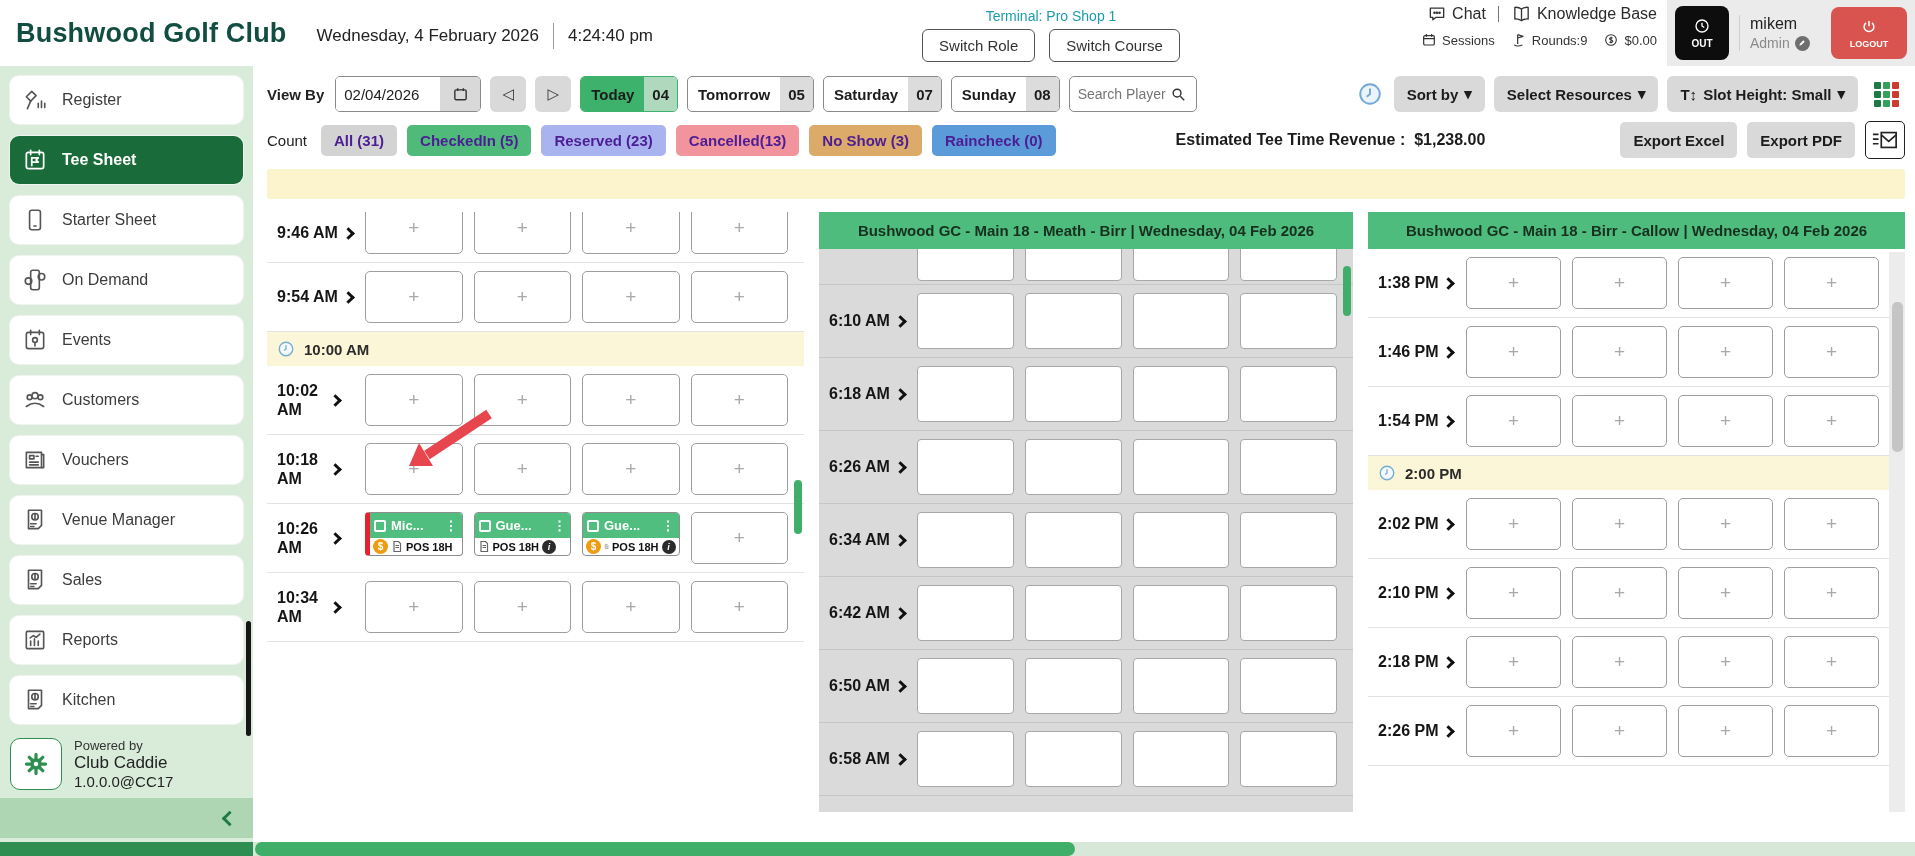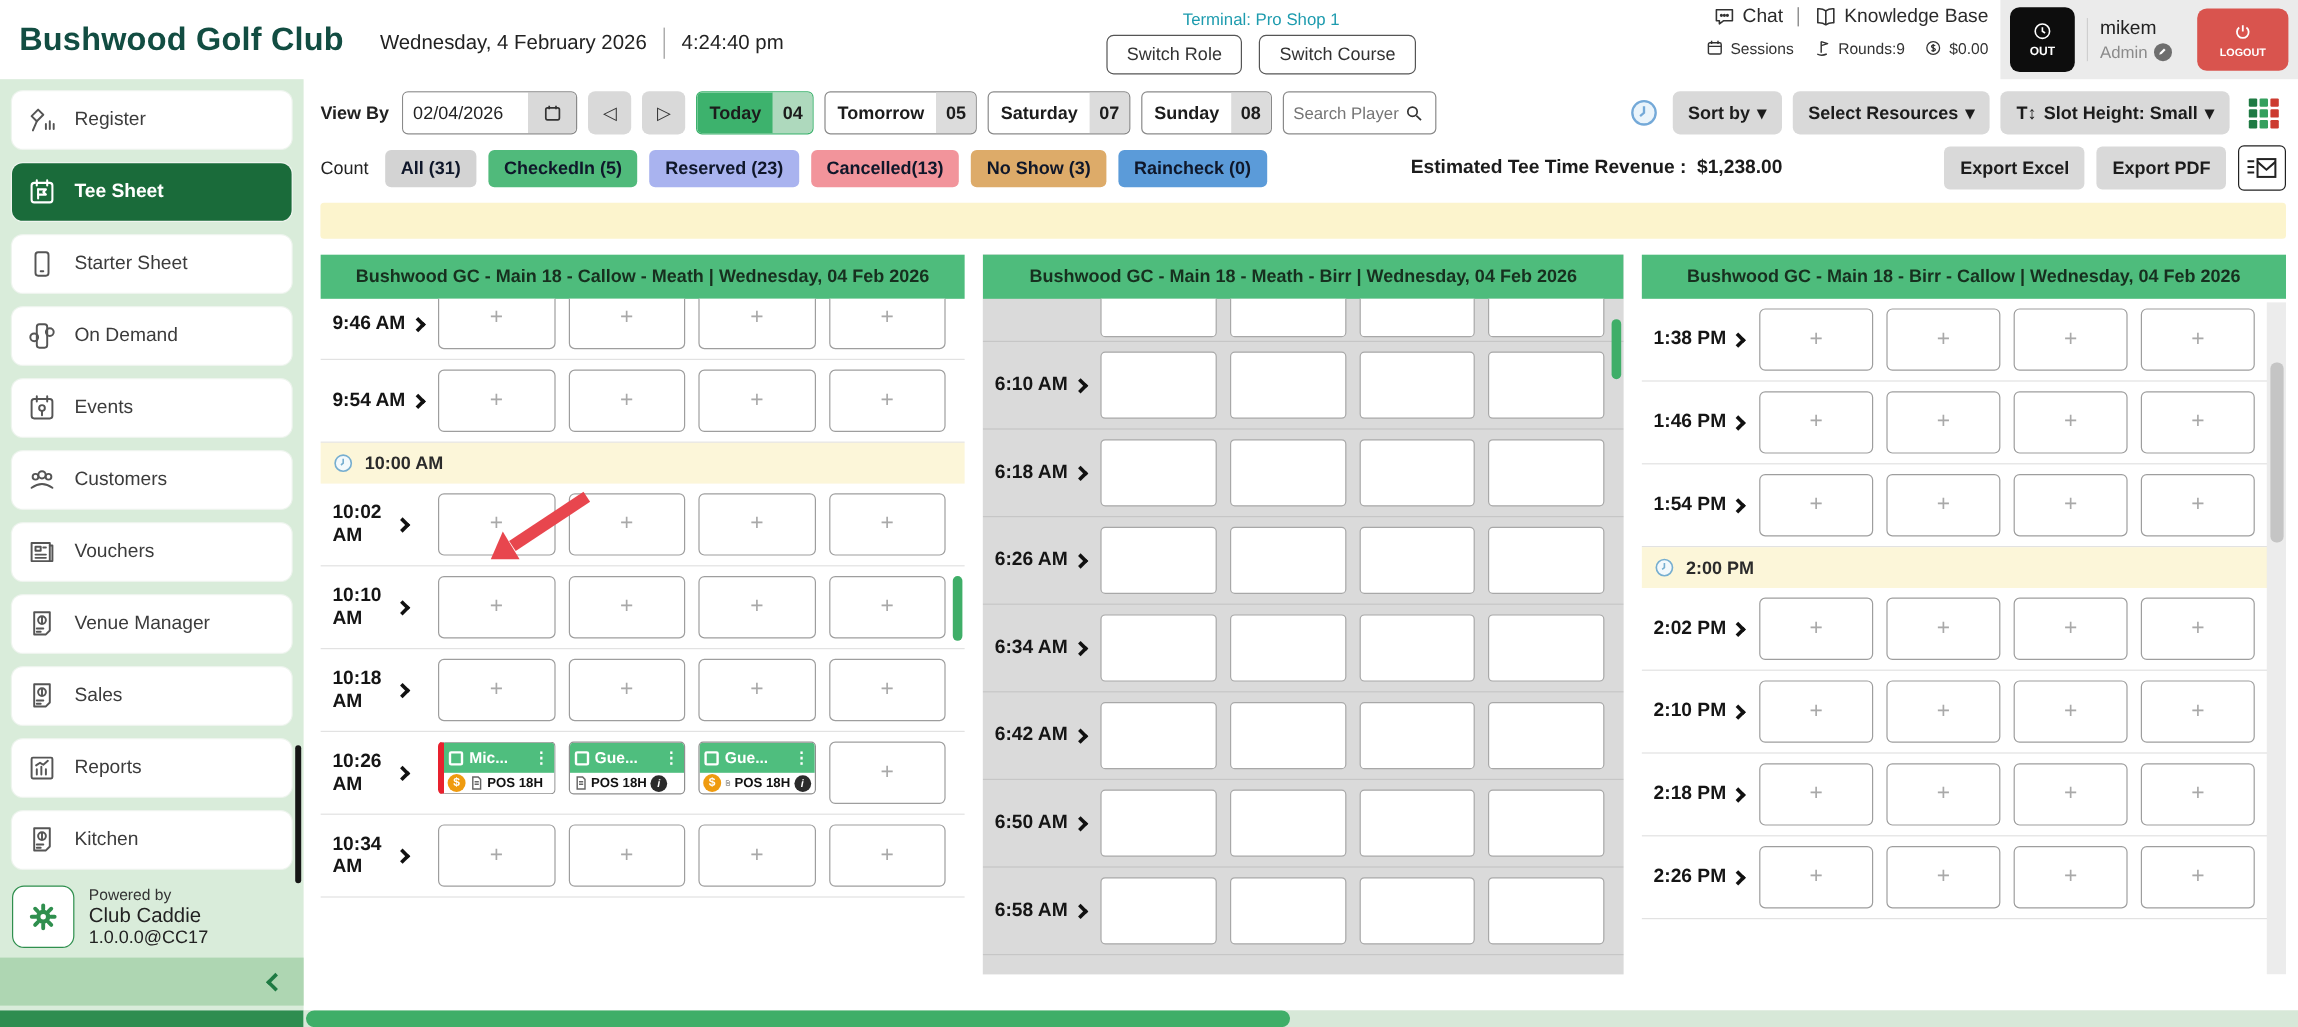--- a/index.html
+++ b/index.html
@@ -65,21 +65,21 @@
   .round-info { width:30px; height:30px; border-radius:50%; display:flex; align-items:center; justify-content:center; cursor:pointer; }
   .gray-btn { background:#d9d9d9; border:none; border-radius:6px; height:36px; padding:0 13px; font-size:15px; color:#1c1c1c; font-weight:bold; cursor:pointer; font-family:inherit; display:flex; align-items:center; gap:6px;}
   .grid-btn { width:38px; height:36px; background:#fff; border:none; cursor:pointer; display:flex; align-items:center; justify-content:center; }
   .mini-grid { display:grid; grid-template-columns:repeat(3,7px); grid-auto-rows:7px; gap:2px; }
   .mini-grid i { border-radius:1px; background:#35a05e; }
   .mini-grid i.dk { background:#1e7a43; }
   .mini-grid i.rd { background:#cc3b30; }
 
   .count-row { display:flex; align-items:center; gap:10px; height:40px; margin-top:6px; }
   .count-lbl { font-size:15px; color:#222; margin-right:4px; }
-  .pill { border-radius:5px; padding:7px 13px; font-size:15px; font-weight:bold; color:#0f172a; cursor:pointer; }
+  .pill { border-radius:5px; padding:7px 13px; font-size:15px; font-weight:bold; color:#4c1d95; cursor:pointer; }
   .p-all{background:#d3d3d3;} .p-in{background:#50ba7b;} .p-res{background:#a9b3ef;}
   .p-can{background:#f2949b;} .p-no{background:#ddab69;} .p-rain{background:#5b9bd9;}
   .rev { margin-left:110px; font-size:16px; font-weight:bold; color:#1c1c1c; }
   .count-spacer { flex:1; }
   .exp-btn { background:#d9d9d9; border:none; border-radius:5px; height:36px; padding:0 13px; font-size:15px; font-weight:bold; color:#1c1c1c; cursor:pointer; font-family:inherit; }
   .mail-btn { width:40px; height:38px; background:#fff; border:1.5px solid #222; border-radius:5px; display:flex; align-items:center; justify-content:center; cursor:pointer; }
 
   .note-strip { height:30px; background:#fcf4cd; border-radius:3px; margin-top:9px; }
 
   
@@ -442,21 +442,20 @@
               <path d="M10 4.5l8 7 8-7"></path>
             </svg>
         </button>
       </div>
 
       <div class="note-strip"></div>
 
       <div class="columns">
 
         <div class="sheet col1">
-          <div class="sheet-hd">Bushwood GC - Main 18 - Callow - Meath | Wednesday, 04 Feb 2026</div>
 
           <div class="srow partial">
             <div class="t-cell">
                 <span class="tx">9:46 AM</span>
                 <span class="chev"></span>
               </div>
             <div class="cells">
               <div class="cell">
                   <span class="plus"></span>
                 </div>
@@ -515,40 +514,20 @@
                 </div>
               <div class="cell">
                   <span class="plus"></span>
                 </div>
               <div class="cell">
                   <span class="plus"></span>
                 </div>
             </div>
           </div>
 
-          <div class="srow">
-            <div class="t-cell wrap">
-                <span class="tx">10:10 AM</span>
-                <span class="chev"></span>
-              </div>
-            <div class="cells">
-              <div class="cell">
-                  <span class="plus"></span>
-                </div>
-              <div class="cell">
-                  <span class="plus"></span>
-                </div>
-              <div class="cell">
-                  <span class="plus"></span>
-                </div>
-              <div class="cell">
-                  <span class="plus"></span>
-                </div>
-            </div>
-          </div>
 
           <div class="srow">
             <div class="t-cell wrap">
                 <span class="tx">10:18 AM</span>
                 <span class="chev"></span>
               </div>
             <div class="cells">
               <div class="cell">
                   <span class="plus"></span>
                 </div>

